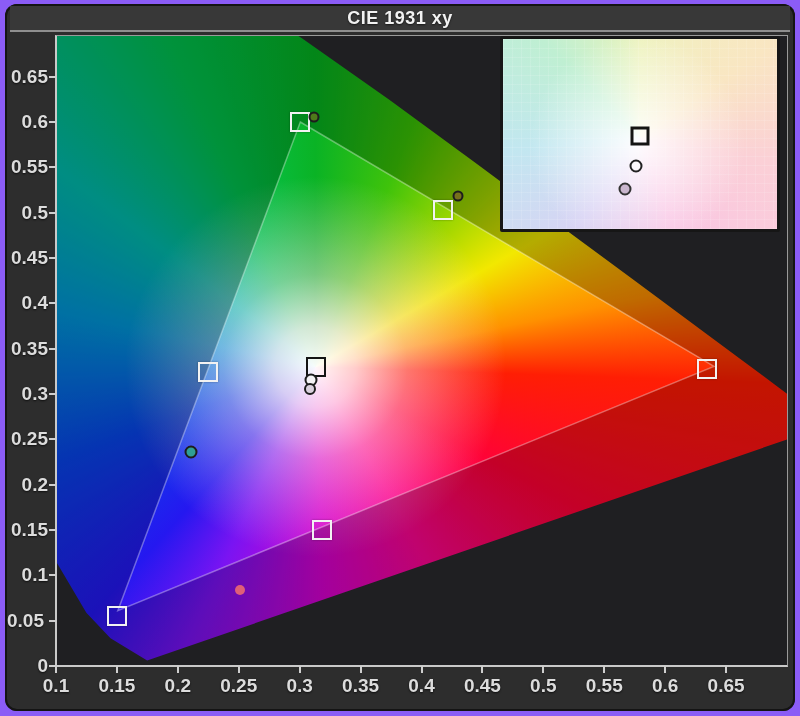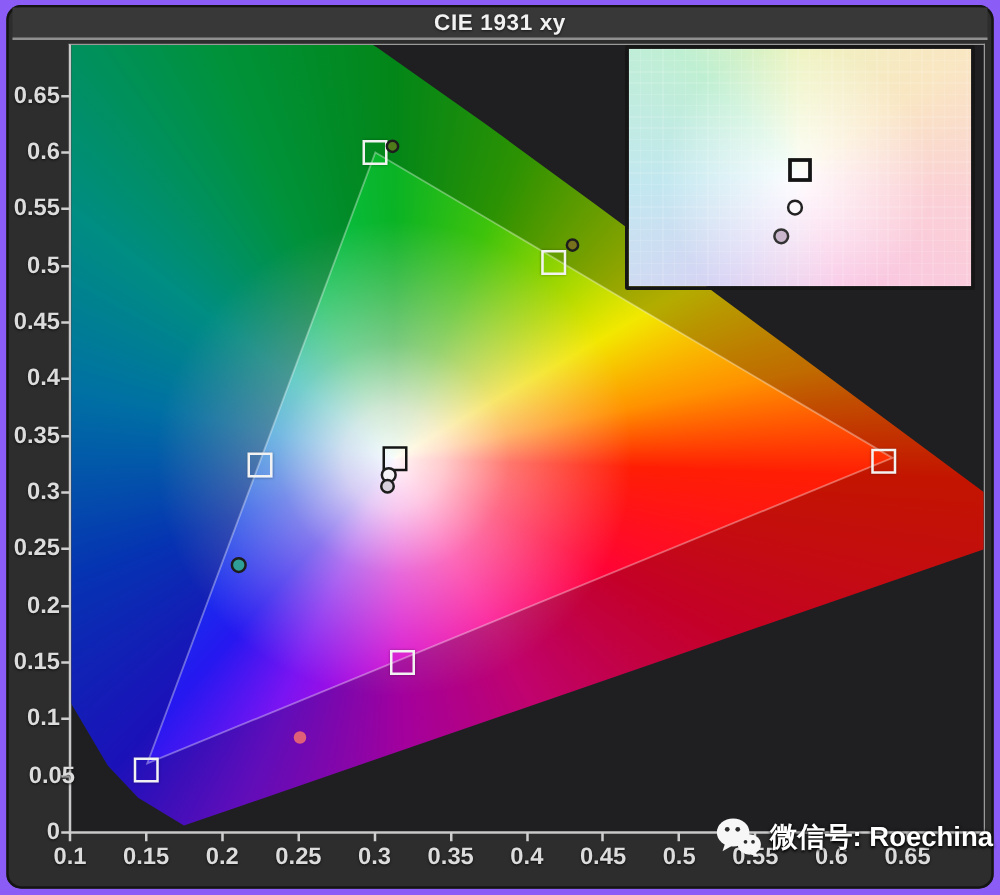--- a/index.html
+++ b/index.html
@@ -115,21 +115,21 @@
       <div class="xlab" style="left: 543.333px; top: 675px;">0.5</div>
       <div class="tick-x" style="left: 603.25px; top: 666px;"></div>
       <div class="xlab" style="left: 604.25px; top: 675px;">0.55</div>
       <div class="tick-x" style="left: 664.167px; top: 666px;"></div>
       <div class="xlab" style="left: 665.167px; top: 675px;">0.6</div>
       <div class="tick-x" style="left: 725.083px; top: 666px;"></div>
       <div class="xlab" style="left: 726.083px; top: 675px;">0.65</div>
       <div class="tick-y" style="left: 49px; top: 665px;"></div>
       <div class="ylab" style="left: 4px; top: 655px;">0</div>
       <div class="tick-y" style="left: 49px; top: 619.676px;"></div>
-      <div class="ylab" style="left: 16px; top: 609.676px;">0.05</div>
+      <div class="ylab" style="left: 0; top: 609.676px;">0.05</div>
       <div class="tick-y" style="left: 49px; top: 574.353px;"></div>
       <div class="ylab" style="left: 4px; top: 564.353px;">0.1</div>
       <div class="tick-y" style="left: 49px; top: 529.029px;"></div>
       <div class="ylab" style="left: 4px; top: 519.029px;">0.15</div>
       <div class="tick-y" style="left: 49px; top: 483.705px;"></div>
       <div class="ylab" style="left: 4px; top: 473.705px;">0.2</div>
       <div class="tick-y" style="left: 49px; top: 438.381px;"></div>
       <div class="ylab" style="left: 4px; top: 428.381px;">0.25</div>
       <div class="tick-y" style="left: 49px; top: 393.058px;"></div>
       <div class="ylab" style="left: 4px; top: 383.058px;">0.3</div>
@@ -150,26 +150,13 @@
     </div>
 
   <div class="inset">
     <div id="inset-markers">
         <div class="sq black" style="left: 50%; top: 51%; width: 19px; height: 19px;"></div>
         <div class="circ outline" style="left: 48.6%; top: 67%; width: 13px; height: 13px;"></div>
         <div class="circ filled" style="background: rgb(201, 182, 205); left: 44.7%; top: 79%; width: 13px; height: 13px;"></div>
       </div>
   </div>
 
-  <div class="watermark">
-    <svg width="36" height="32" viewBox="0 0 36 32">
-      <ellipse cx="13.5" cy="12" rx="13" ry="11.2" fill="#f7f7f7"></ellipse>
-      <path d="M7 21 L5 27 L12 23 Z" fill="#f7f7f7"></path>
-      <circle cx="8.8" cy="9.4" r="1.9" fill="#2b2b2b"></circle>
-      <circle cx="17.2" cy="9.4" r="1.9" fill="#2b2b2b"></circle>
-      <ellipse cx="26.5" cy="21.5" rx="9.2" ry="8.2" fill="#f7f7f7"></ellipse>
-      <path d="M31 28 L34 31.5 L27.5 29.5 Z" fill="#f7f7f7"></path>
-      <circle cx="23.4" cy="19.4" r="1.5" fill="#2b2b2b"></circle>
-      <circle cx="29.4" cy="19.4" r="1.5" fill="#2b2b2b"></circle>
-    </svg>
-    <span>微信号: Roechina</span>
-  </div>
 </div>
 
 </body></html>

